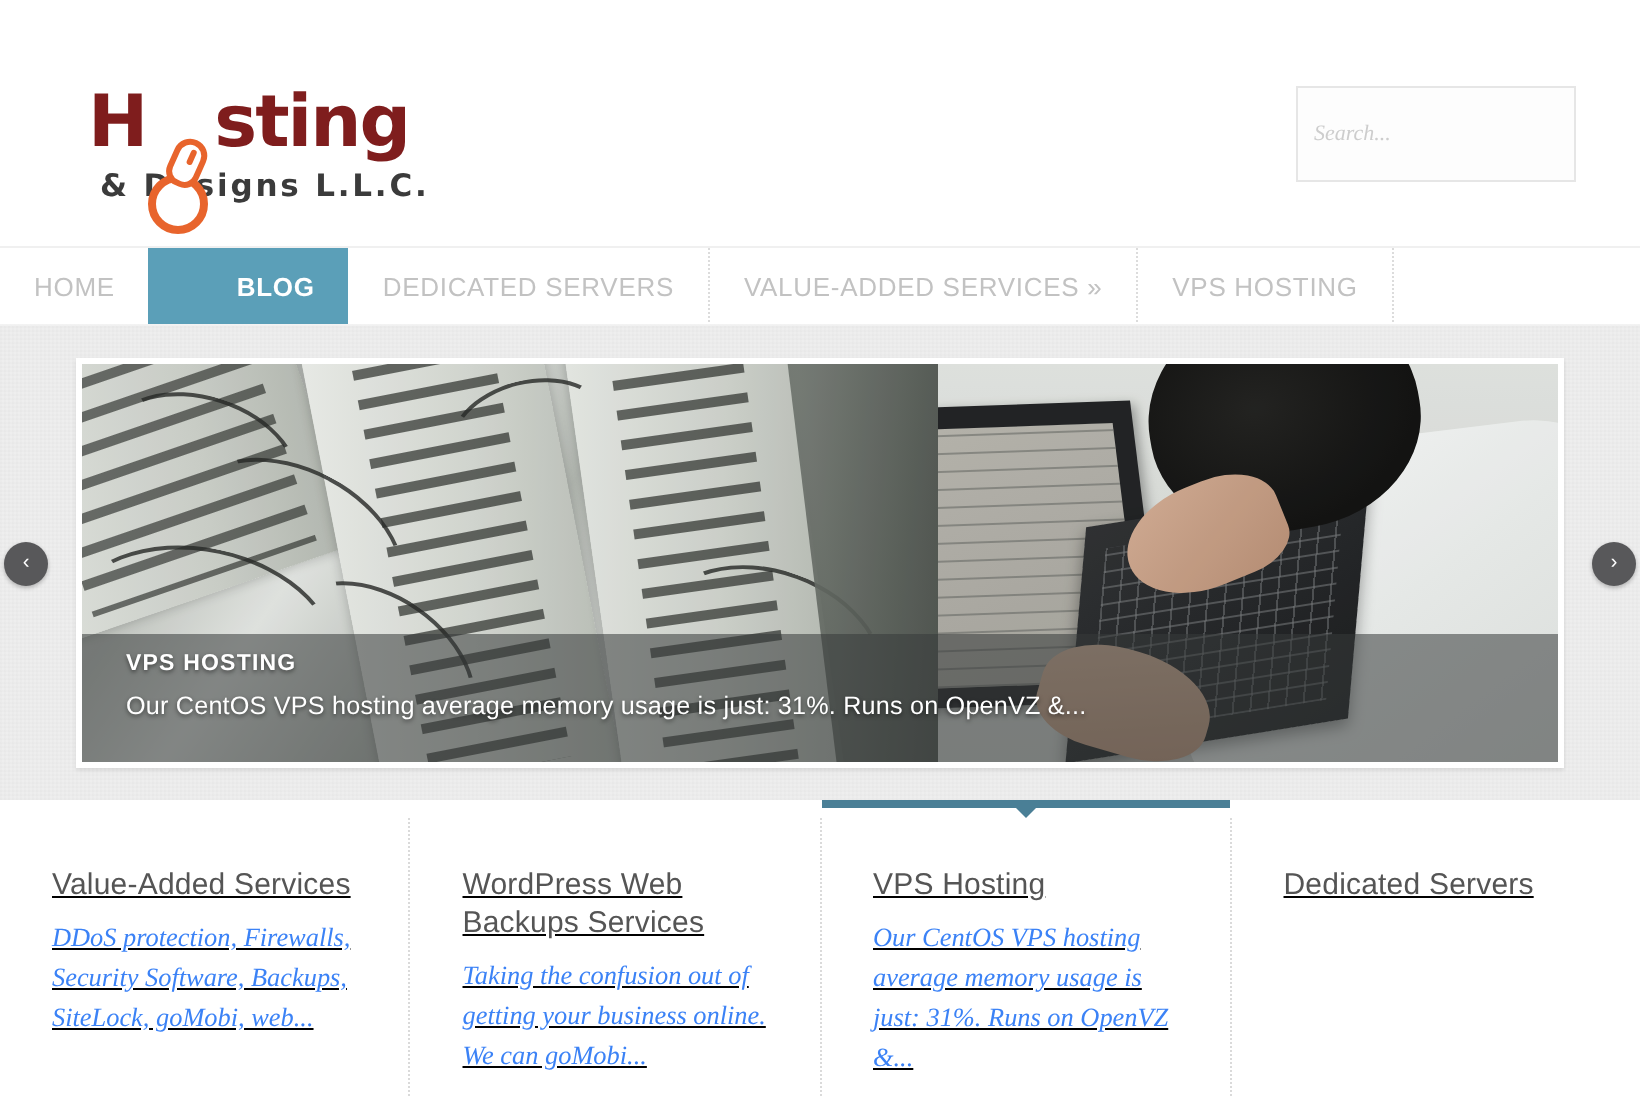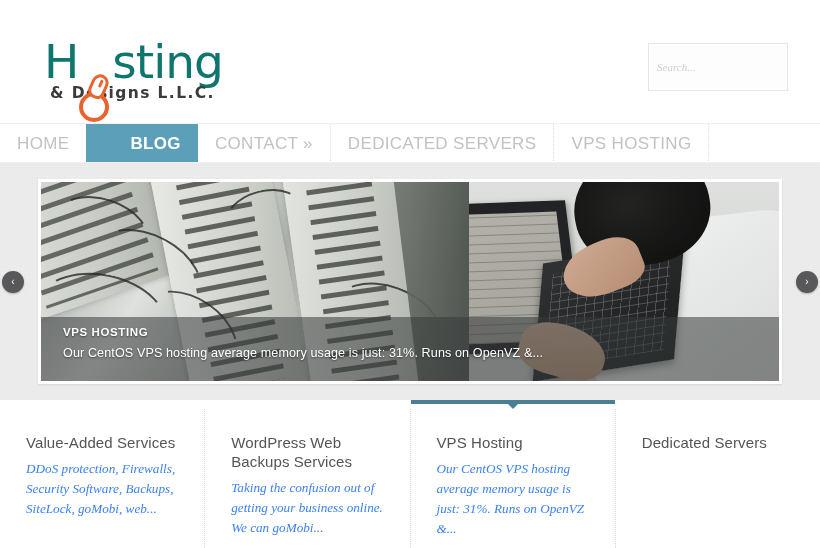--- a/index.html
+++ b/index.html
@@ -17,23 +17,23 @@
     background:#ffffff;
   }
   .logo {
     position:absolute;
     left:44px; top:36px;
     width:210px; height:78px;
     user-select:none;
   }
   .logo-main {
     font-family:"DejaVu Sans", sans-serif;
-    font-size:47px;
-    font-weight:400;
-    color:#0f766e;
+    font-size:36px;
+    font-weight:700;
+    color:#7f1d1d;
     letter-spacing:-1px;
     line-height:52px;
     white-space:nowrap;
   }
   .logo-o-wrap {
     position:relative;
     display:inline-block;
     width:34px;
   }
   .logo-o {
@@ -109,21 +109,21 @@
     position:absolute;
     left:0; right:0; bottom:-1px;
     height:2px;
     background:linear-gradient(#f4f4f4,#ebebeb);
   }
   .nav-item {
     display:flex;
     align-items:center;
     justify-content:center;
     padding:0 17px;
-    font-size:17px;
+    font-size:13px;
     letter-spacing:.35px;
     color:#c2c2c2;
     white-space:nowrap;
     cursor:pointer;
     border-right:1px dotted #dcdcdc;
     position:relative;
   }
   .nav-item:first-child { border-right:none; }
   .nav-item.active {
     background:#5b9fb8;
@@ -326,20 +326,21 @@
     height:148px;
     background:#ffffff;
     display:flex;
     padding-top:9px;
   }
   .feature-col {
     position:relative;
     flex:1;
     padding:24px 22px 0 26px;
     border-right:1px dotted #dadada;
+    text-decoration:underline;
   }
   .feature-col:last-child { border-right:none; }
   .feature-col.highlight:before {
     content:"";
     position:absolute;
     left:0; right:0; top:-9px;
     height:4px;
     background:#4a7f96;
   }
   .feature-col.highlight:after {
@@ -383,22 +384,22 @@
     <svg class="search-icon" viewBox="0 0 16 16">
       <circle cx="6.5" cy="6.5" r="4.6" fill="none" stroke="#cccccc" stroke-width="1.3"></circle>
       <line x1="10" y1="10.2" x2="14" y2="14.3" stroke="#cccccc" stroke-width="1.3"></line>
     </svg>
   </div>
 </div>
 
 <div class="nav">
   <div class="nav-item">HOME</div>
   <div class="nav-item active">BLOG</div>
-  <div class="nav-item">CONTACT »</div>
   <div class="nav-item">DEDICATED SERVERS</div>
+  <div class="nav-item">VALUE-ADDED SERVICES »</div>
   <div class="nav-item">VPS HOSTING</div>
   <div class="nav-spacer"></div>
 
 </div>
 
 <div class="slider-region">
 
   <div class="slide-frame">
     <div class="slide">
       <div class="slide-photo">

